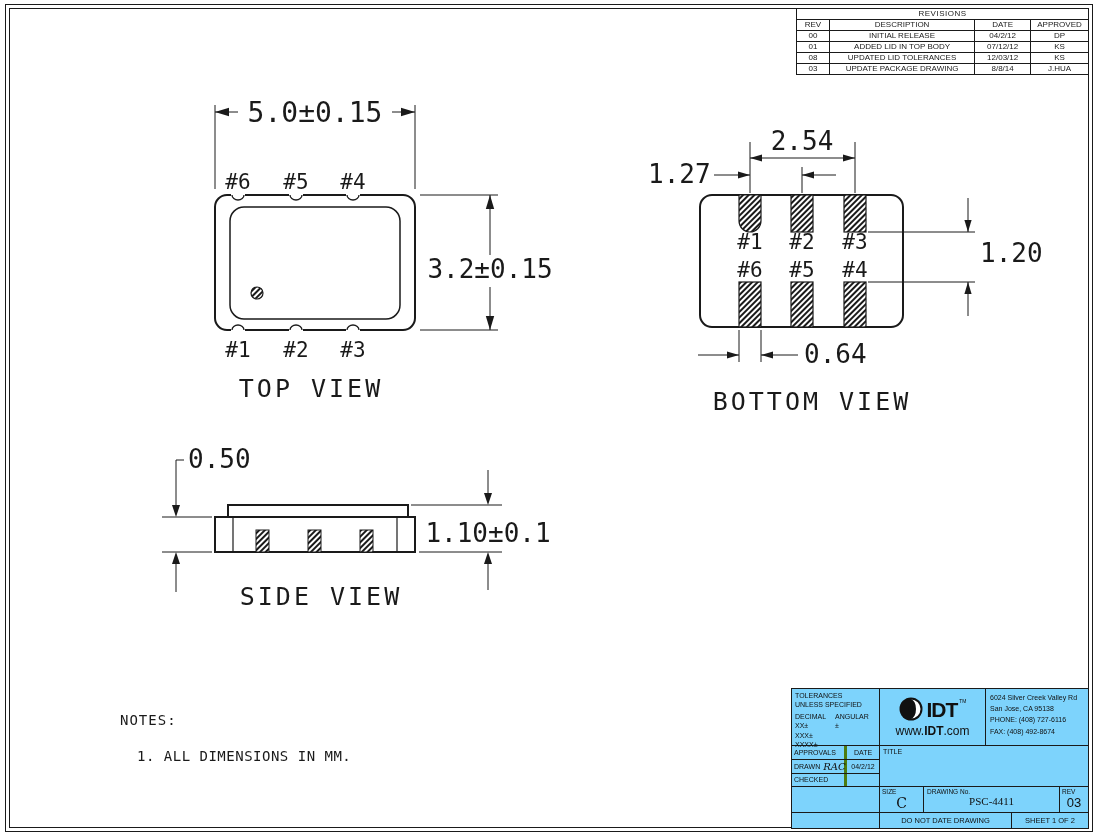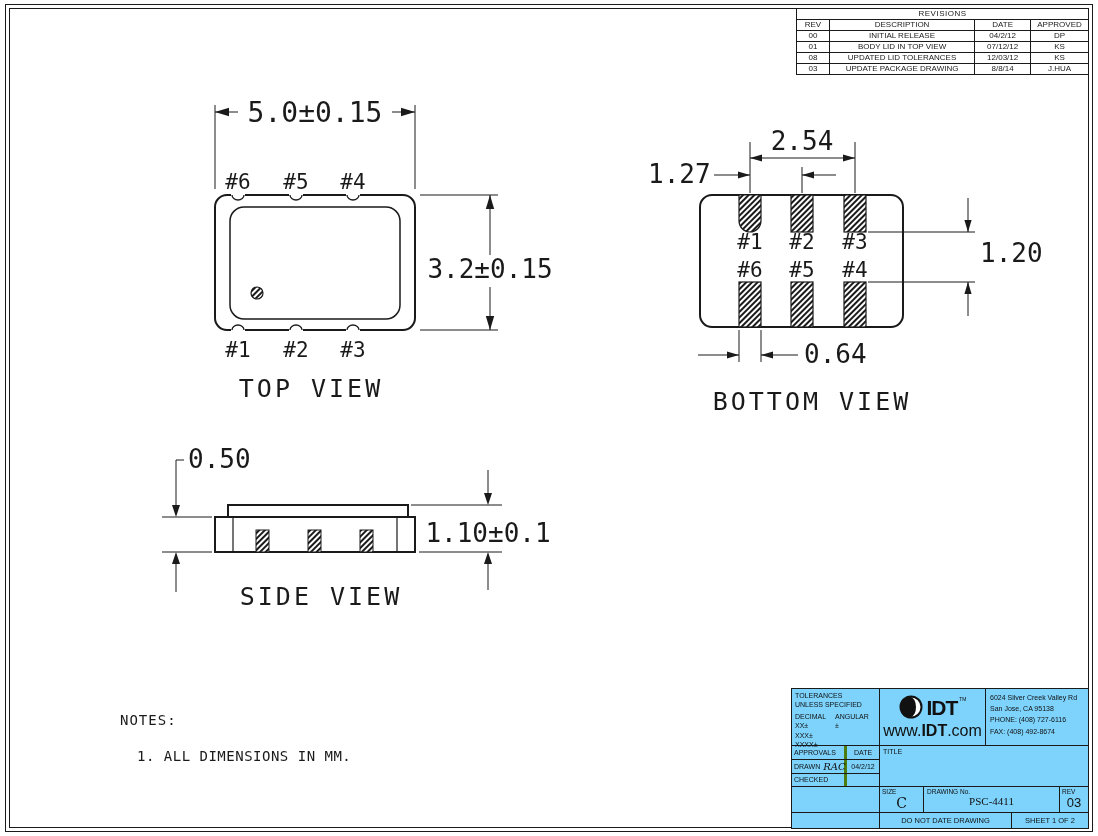--- a/index.html
+++ b/index.html
@@ -23,21 +23,21 @@
 
   
   .tb{position:absolute;left:791px;top:688px;width:298px;height:141px;border:1.5px solid #1a1a1a;background:#7dd3fc;display:flex;flex-direction:column;color:#111}
   .tb-row1{display:flex;height:57px;border-bottom:1px solid #1a1a1a}
   .tb-tol{width:88px;border-right:1px solid #1a1a1a;padding:2px 3px;font-size:7px;line-height:1.35}
   .tol-grid{display:grid;grid-template-columns:40px 1fr;margin-top:2px;line-height:1.35}
   .tb-logo{width:106px;border-right:1px solid #1a1a1a;display:flex;flex-direction:column;align-items:center;justify-content:center}
   .logo-row{display:flex;align-items:center;gap:2px}
   .logo-idt{font-size:21px;font-weight:800;letter-spacing:-1px;line-height:1}
   .logo-tm{font-size:5px;align-self:flex-start;margin-top:2px}
-  .logo-web{font-size:16px;margin-top:2px}
+  .logo-web{font-size:12px;margin-top:2px}
   .logo-web b{font-weight:800}
   .tb-addr{flex:1;padding:3px 4px;font-size:7px;line-height:1.6}
   .tb-row2{display:flex;height:41px;border-bottom:1px solid #1a1a1a}
   .tb-appr{width:88px;border-right:1px solid #1a1a1a;display:flex;flex-direction:column;font-size:7px}
   .appr-row{display:flex;flex:1;border-bottom:1px solid #1a1a1a}
   .appr-row:last-child{border-bottom:none}
   .appr-c1{width:55px;border-right:3px solid #4d7c0f;padding:1px 2px;display:flex;align-items:center;gap:3px}
   .appr-c2{flex:1;padding:1px 2px;display:flex;align-items:center;justify-content:center}
   .script{font-family:"DejaVu Serif",serif;font-style:italic;font-size:10px}
   .tb-title{flex:1;padding:2px 3px;display:flex;gap:4px}
@@ -81,21 +81,21 @@
     <th>APPROVED</th>
   </tr>
   <tr>
     <td>00</td>
     <td>INITIAL RELEASE</td>
     <td>04/2/12</td>
     <td>DP</td>
   </tr>
   <tr>
     <td>01</td>
-    <td>BODY LID IN TOP VIEW</td>
+    <td>ADDED LID IN TOP BODY</td>
     <td>07/12/12</td>
     <td>KS</td>
   </tr>
   <tr>
     <td>08</td>
     <td>UPDATED LID TOLERANCES</td>
     <td>12/03/12</td>
     <td>KS</td>
   </tr>
   <tr>

